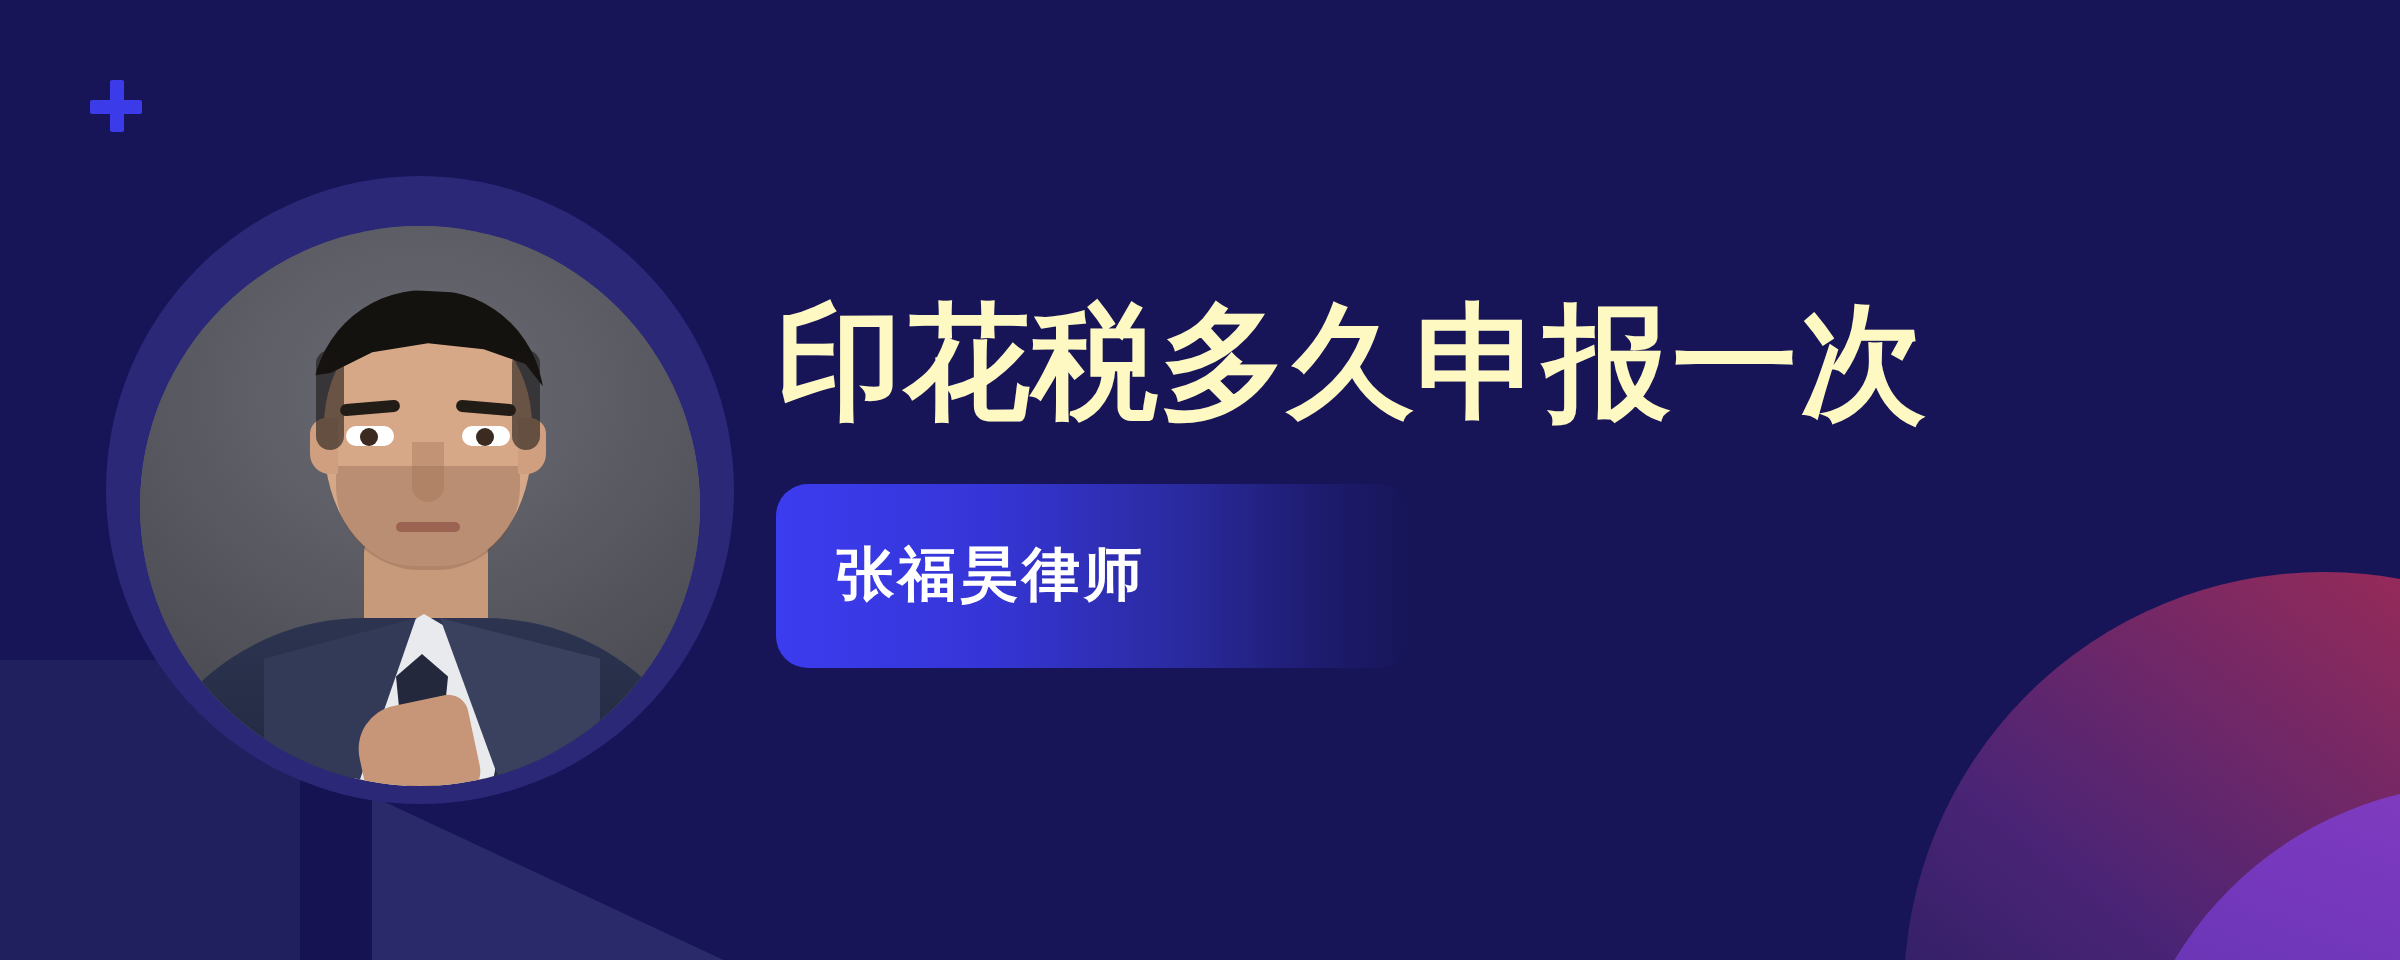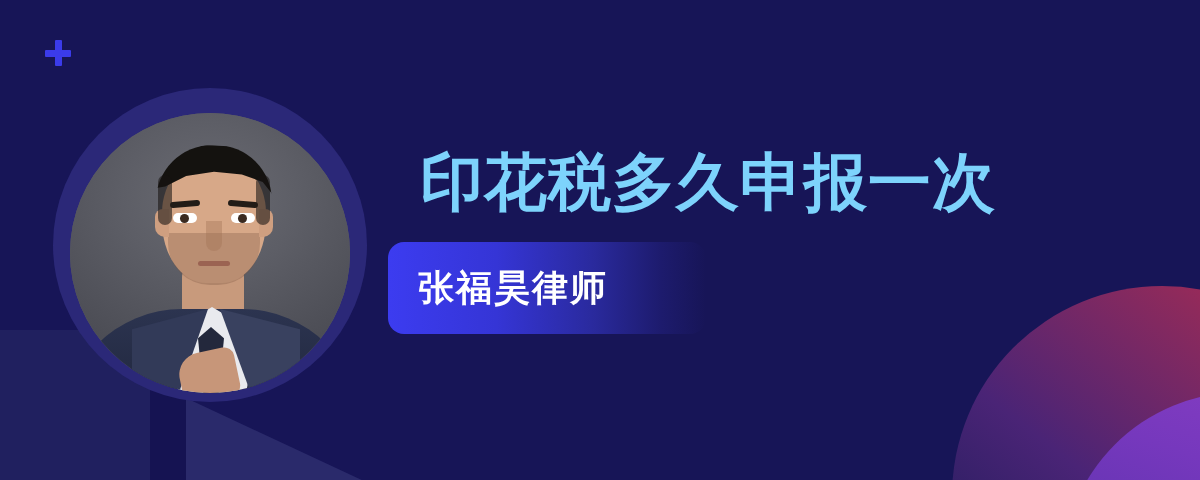--- a/index.html
+++ b/index.html
@@ -278,39 +278,38 @@
     position: absolute;
     left: 388px;
     top: 148px;
     width: 760px;
   }
 
   .headline {
     font-size: 63px;
     font-weight: 700;
     line-height: 1.1;
-    color: #7dd3fc;
+    color: #fef9c3;
     letter-spacing: 1px;
     white-space: nowrap;
-    margin-left: 32px;
   }
 
   .author-badge {
     position: relative;
     margin-top: 25px;
     display: inline-flex;
     align-items: center;
     height: 92px;
     width: 318px;
     padding: 0 0 0 30px;
     border-radius: 16px;
     background: linear-gradient(90deg, #3c3cf0 0%, #3535d6 34%, #2a2a9e 64%, #1d1b6d 86%, rgba(23,21,87,0) 100%);
   }
   .author-name {
-    font-size: 36px;
+    font-size: 29px;
     font-weight: 700;
     color: #ffffff;
     letter-spacing: 2px;
     white-space: nowrap;
   }
 </style>
 </head>
 <body>
 
 <div class="banner">

